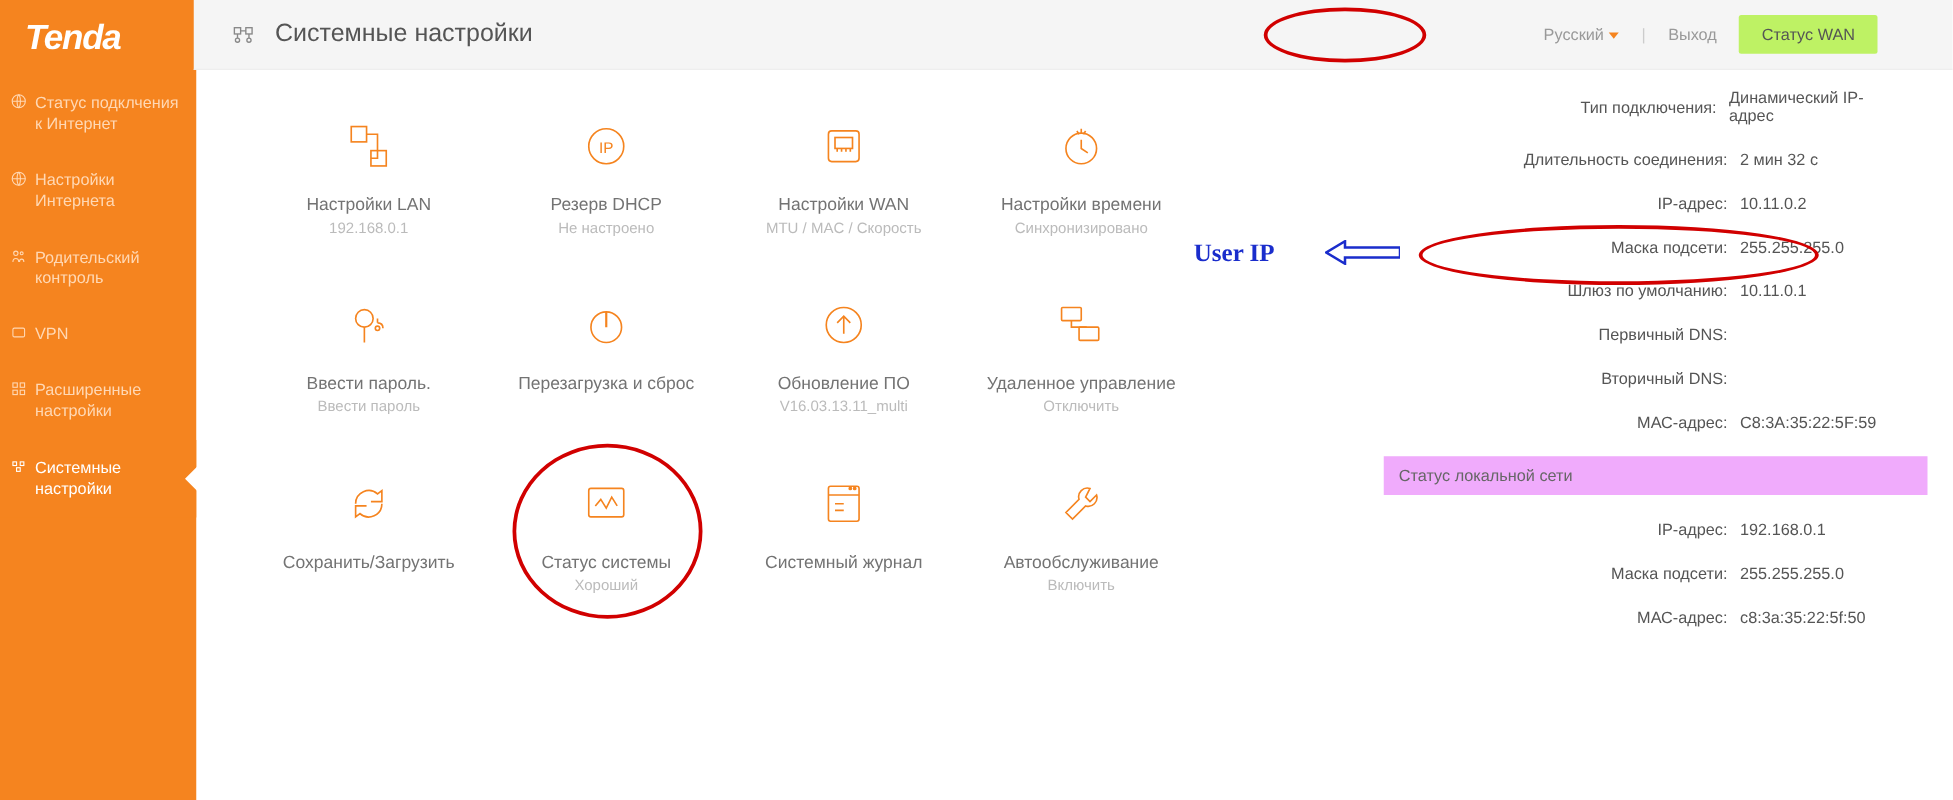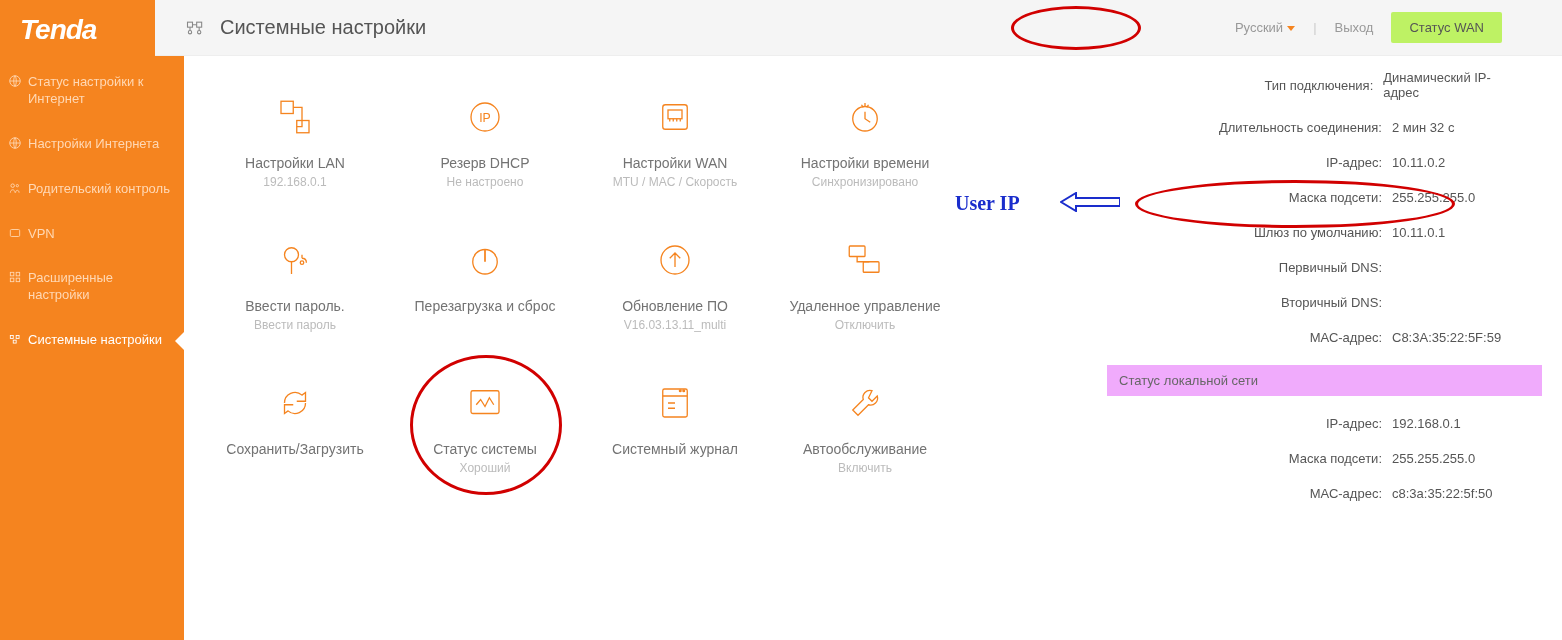--- a/index.html
+++ b/index.html
@@ -1,17 +1,17 @@
 <!DOCTYPE html>
 <html><head>
 <meta charset="utf-8">
 <style>
   * { box-sizing: border-box; margin: 0; padding: 0; }
   body { font-family: Arial, "Helvetica Neue", sans-serif; font-size: 13px; color: #555; width: 1562px; height: 640px; background: #fff; position: relative; overflow: hidden; }
-  .sidebar { width: 184px; background: #f5841f; color: #fff; position: absolute; left: 0; top: 0; bottom: 0; }
+  .sidebar { width: 157px; background: #f5841f; color: #fff; position: absolute; left: 0; top: 0; bottom: 0; }
   .logo { padding: 14px 20px; font-family: Arial; font-size: 28px; font-style: italic; font-weight: bold; color: #fff; letter-spacing: -1px; }
   .nav-item { padding: 14px 10px 14px 28px; font-size: 13px; color: #ffd8b4; cursor: pointer; position: relative; line-height: 1.3; }
   .nav-item .nav-icon { position: absolute; left: 8px; top: 14px; width: 14px; height: 14px; }
   .nav-item.active { background: #f5841f; color: #fff; font-weight: normal; }
   .nav-item.active::after {
     content: ""; position: absolute; right: -1px; top: 50%; transform: translateY(-50%);
     width: 0; height: 0; border-top: 10px solid transparent; border-bottom: 10px solid transparent; border-right: 10px solid #fff;
   }
   .main { position: absolute; left: 155px; right: 0; top: 0; bottom: 0; }
   .header { height: 56px; background: #f5f5f5; display: flex; align-items: center; padding: 0 30px; border-bottom: 1px solid #eee; position: relative; }
@@ -44,21 +44,21 @@
 </head>
 <body>
 
 <div class="sidebar">
   <div class="logo">Tenda</div>
   <div class="nav-item">
     <svg class="nav-icon" viewBox="0 0 24 24" fill="none" stroke="#ffd8b4" stroke-width="1.5">
         <circle cx="12" cy="12" r="9"></circle>
         <path d="M3 12h18M12 3c3 3 3 15 0 18M12 3c-3 3-3 15 0 18"></path>
       </svg>
-    <span>Статус настройки к Интернет</span>
+    <span>Статус подклчения к Интернет</span>
   </div>
   <div class="nav-item">
     <svg class="nav-icon" viewBox="0 0 24 24" fill="none" stroke="#ffd8b4" stroke-width="1.5">
         <circle cx="12" cy="12" r="9"></circle>
         <path d="M3 12h18M12 3c3 3 3 15 0 18M12 3c-3 3-3 15 0 18"></path>
       </svg>
     <span>Настройки Интернета</span>
   </div>
   <div class="nav-item">
     <svg class="nav-icon" viewBox="0 0 24 24" fill="none" stroke="#ffd8b4" stroke-width="1.5">

